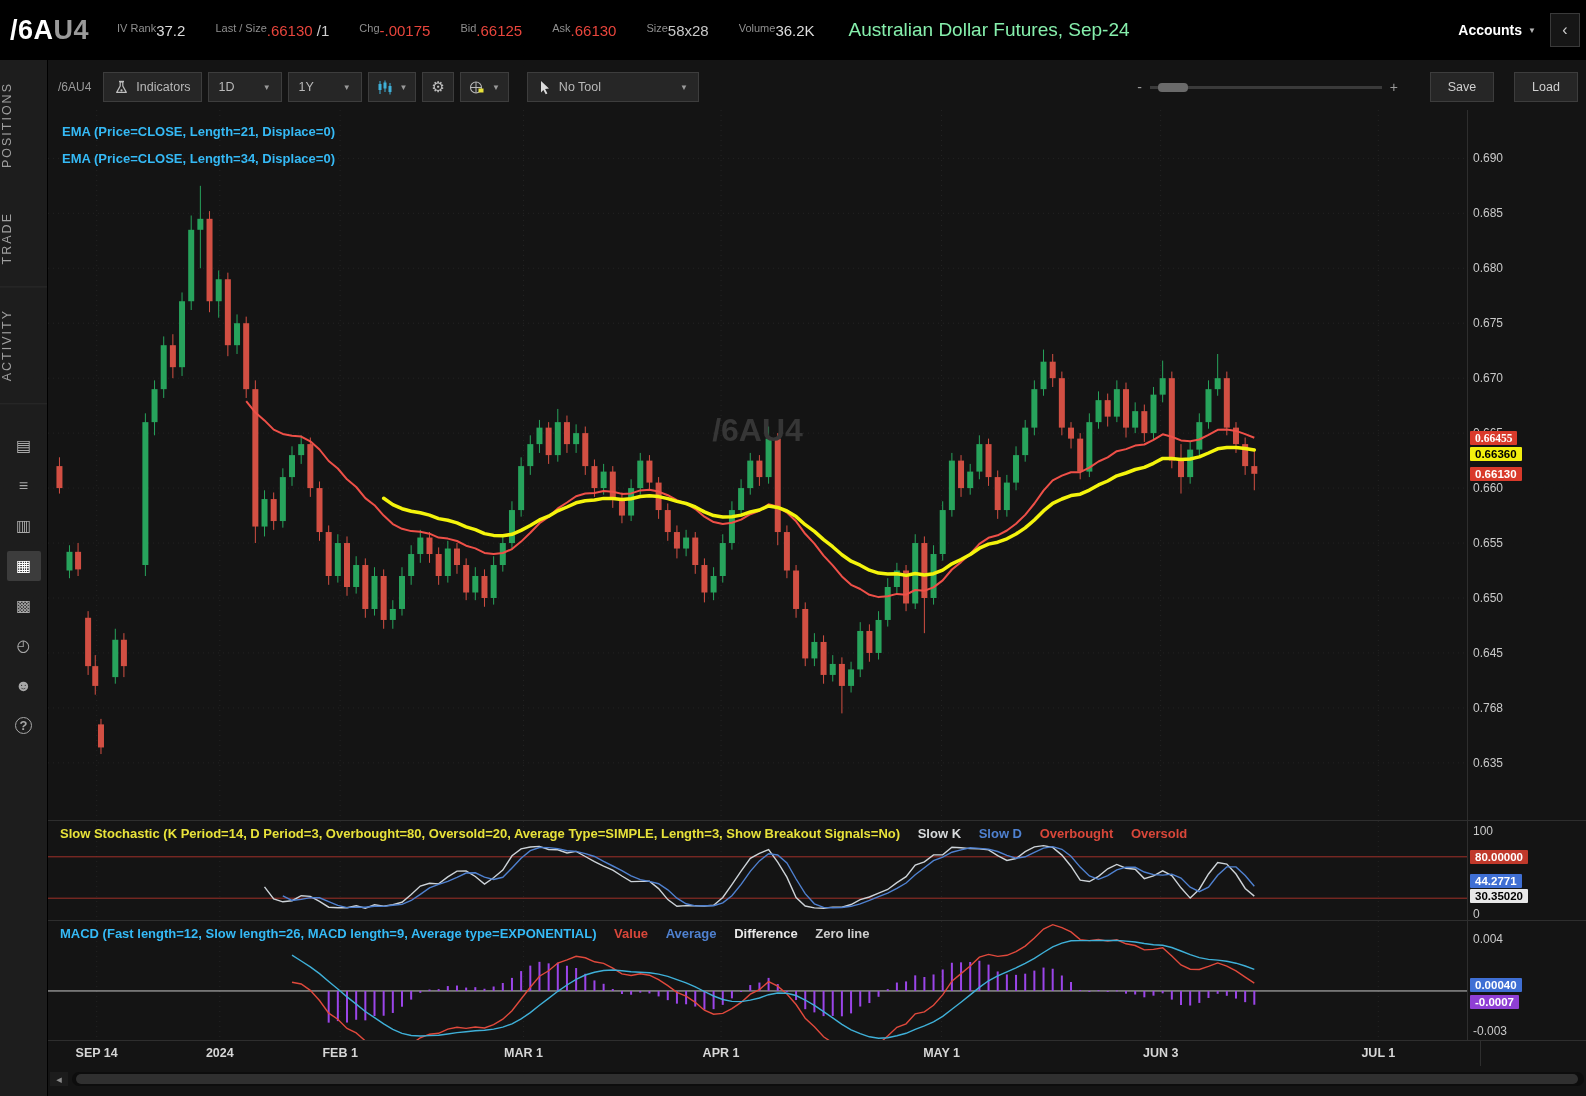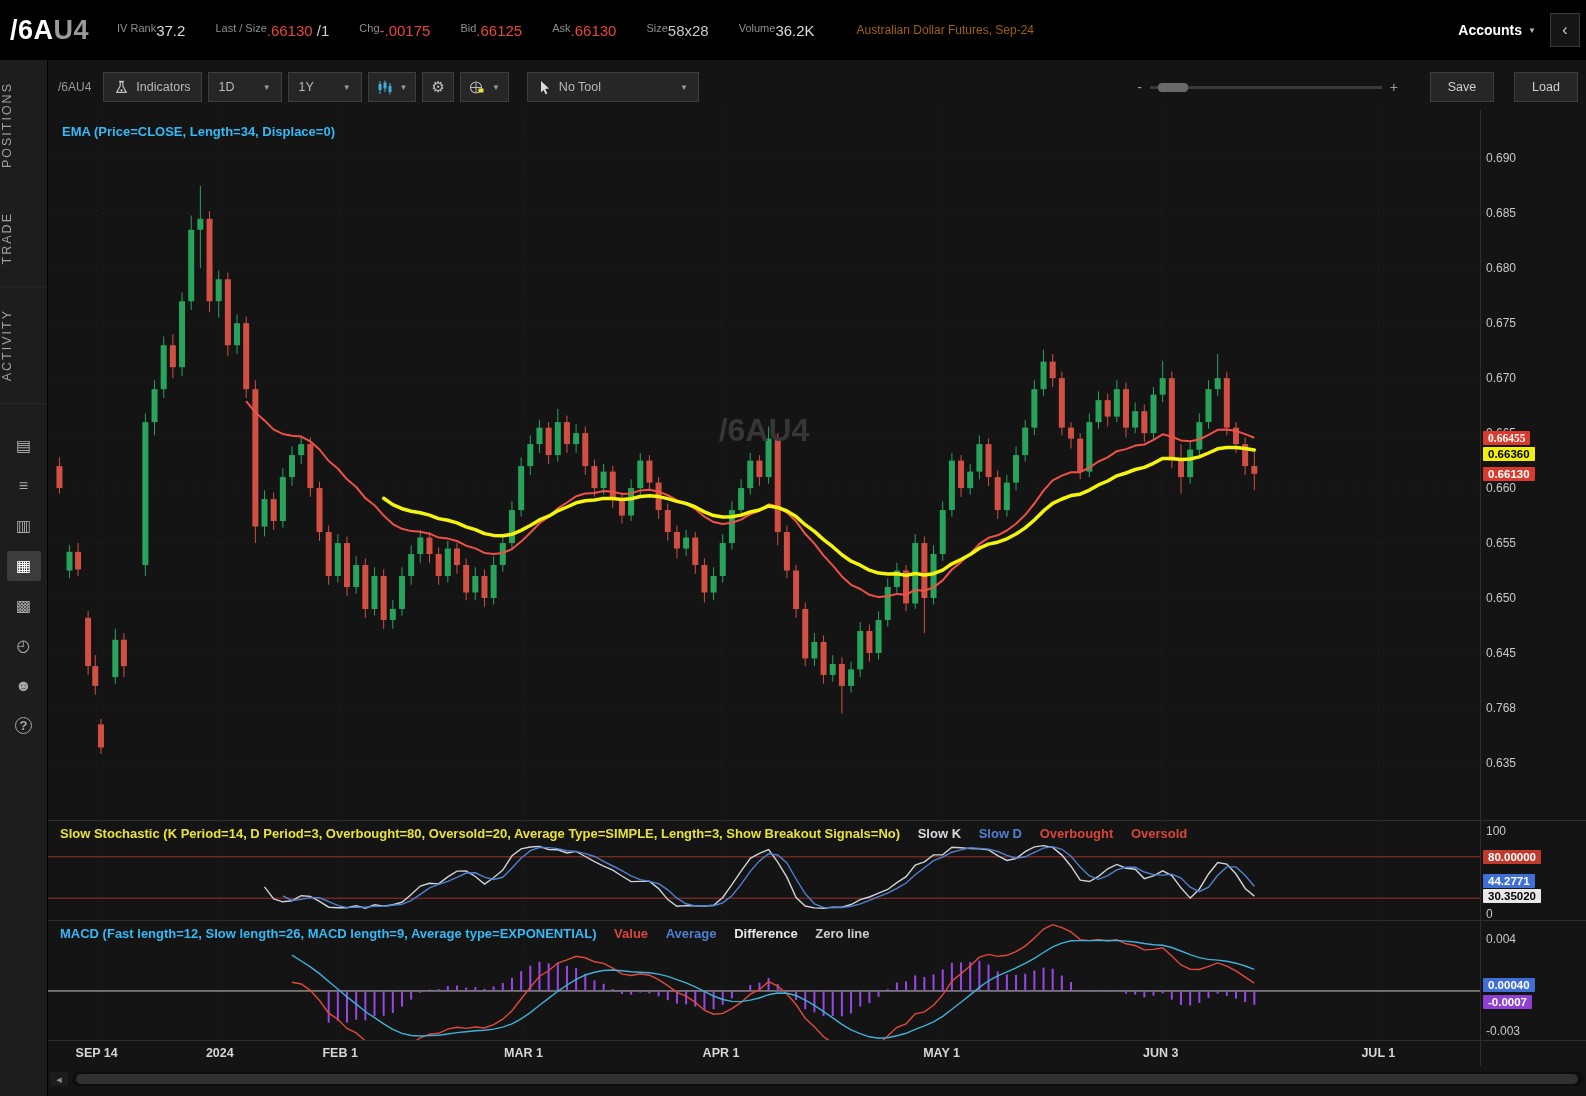--- a/index.html
+++ b/index.html
@@ -7,21 +7,21 @@
   *{box-sizing:border-box;}
 
   
   .top-bar{height:60px;background:#000;display:flex;align-items:center;padding:0 6px 0 10px;color:#ddd;}
   .symbol{font-size:27px;font-weight:bold;letter-spacing:.5px;margin-right:28px;white-space:nowrap;}
   .symbol .main{color:#fff;} .symbol .suffix{color:#9a9a9a;}
   .hfield{display:flex;flex-direction:row;margin-right:30px;white-space:nowrap;}
   .hfield .lbl{font-size:11px;color:#8f8f8f;margin-bottom:3px;}
   .hfield .val{font-size:15px;color:#dcdcdc;}
   .hfield .sfx{color:#cfcfcf;}
-  .inst-title{font-size:12px;color:#a16207;margin-left:12px;white-space:nowrap;}
+  .inst-title{font-size:19px;color:#86efac;margin-left:4px;white-space:nowrap;}
   .hspacer{flex:1;}
   .accounts{display:flex;align-items:center;color:#fff;font-size:14px;font-weight:bold;margin-right:14px;cursor:pointer;}
   .accounts .chev{font-size:8px;color:#b5b5b5;margin-left:6px;}
   .collapse-btn{width:30px;height:34px;border:1px solid #3a3a3a;background:#161616;color:#cccccc;
     display:flex;align-items:center;justify-content:center;font-size:16px;cursor:pointer;}
 
   
   .app-row{display:flex;height:1036px;}
   .sidebar{width:48px;background:#1d1d1d;border-right:1px solid #000;display:flex;flex-direction:column;align-items:center;}
   .side-tab{writing-mode:vertical-rl;transform:rotate(180deg);color:#9f9f9f;font-size:12.5px;letter-spacing:2px;
@@ -47,21 +47,21 @@
   .tb-gear{font-size:15px;color:#c0c0c0;}
   .tool-dd{min-width:172px;}
   .zoom-wrap{display:flex;align-items:center;gap:8px;margin-left:auto;margin-right:26px;color:#9a9a9a;font-size:14px;}
   .zoom-track{width:232px;height:3px;background:#3a3a3a;position:relative;cursor:pointer;}
   .zoom-thumb{position:absolute;left:8px;top:-3px;width:30px;height:9px;border-radius:4px;background:#6a6a6a;}
   .tb-save{margin-right:14px;} .tb-save,.tb-load{min-width:64px;justify-content:center;color:#cfcfcf;}
 
   
   .pane{display:flex;position:relative;min-height:0;}
   .pane .plot{flex:1;position:relative;overflow:hidden;}
-  .pane .axis{width:106px;position:relative;border-left:1px solid #2e2e2e;color:#c9c9c9;font-size:12px;}
+  .pane .axis{width:119px;position:relative;border-left:1px solid #2e2e2e;color:#c9c9c9;font-size:12px;}
   .price-pane{flex:1;}
   .stoch-pane{height:100px;border-top:1px solid #2e2e2e;}
   .macd-pane{height:120px;border-top:1px solid #2e2e2e;}
   .axis-tick{position:absolute;left:5px;transform:translateY(-50%);white-space:nowrap;}
   .axis-bubble{position:absolute;left:2px;transform:translateY(-50%);font-size:11.5px;font-weight:bold;
     padding:1px 5px;border-radius:1px;white-space:nowrap;}
   .pane-label{position:absolute;top:5px;left:12px;z-index:5;font-size:13px;font-weight:bold;white-space:nowrap;}
   .pane-label .leg{margin-left:14px;}
   .ema-labels{position:absolute;top:8px;left:14px;z-index:5;color:#35baf6;font-size:13px;font-weight:bold;line-height:27px;}
   .watermark{position:absolute;left:50%;top:45%;transform:translate(-50%,-50%);color:#363636;
@@ -499,20 +499,21 @@
             <line x1="1187.9872" y1="312.13622291021653" x2="1187.9872" y2="342.9102167182663" stroke="#d24f43" stroke-width="1"></line>
             <rect x="1184.9872" y="317.63157894736884" width="6" height="16.48606811145453" fill="#d24f43"></rect>
             <line x1="1197.152" y1="327.52321981424205" x2="1197.152" y2="364.89164086687316" stroke="#d24f43" stroke-width="1"></line>
             <rect x="1194.152" y="334.11764705882337" width="6" height="21.981424148606834" fill="#d24f43"></rect>
             <line x1="1206.3168" y1="338.51393188854547" x2="1206.3168" y2="380.2786377708975" stroke="#d24f43" stroke-width="1"></line>
             <rect x="1203.3168" y="356.0990712074302" width="6" height="7.693498452012761" fill="#d24f43"></rect>
             <path d="M198.2 291.2L207.4 302.6L216.5 310.4L225.7 319.6L234.8 323.9L244.0 325.8L253.2 326.6L262.3 331.3L271.5 339.5L280.7 351.0L289.8 358.5L299.0 369.3L308.2 377.0L317.3 388.1L326.5 395.2L335.7 405.6L344.8 414.1L354.0 418.8L363.2 421.1L372.3 421.7L381.5 423.7L390.6 427.6L399.8 428.6L409.0 431.0L418.1 435.7L427.3 438.4L436.5 442.9L445.6 444.0L454.8 443.0L464.0 439.1L473.1 431.6L482.3 422.7L491.5 413.2L500.6 407.0L509.8 398.4L519.0 392.5L528.1 386.2L537.3 383.5L546.5 383.0L555.6 381.0L564.8 381.8L573.9 383.9L583.1 383.4L592.3 380.4L601.4 379.7L610.6 381.6L619.8 385.2L628.9 390.1L638.1 393.5L647.3 399.1L656.4 406.7L665.6 412.1L674.8 414.0L683.9 412.7L693.1 409.6L702.3 404.2L711.4 400.8L720.6 394.3L729.7 396.8L738.9 402.6L748.1 411.3L757.2 423.8L766.4 433.6L775.6 445.6L784.7 455.4L793.9 466.4L803.1 474.8L812.2 479.0L821.4 484.8L830.6 487.1L839.7 486.2L848.9 483.9L858.1 484.7L867.2 480.0L876.4 480.8L885.5 477.4L894.7 470.4L903.9 459.5L913.0 452.1L922.2 443.9L931.4 433.9L940.5 427.8L949.7 425.3L958.9 420.5L968.0 413.7L977.2 404.9L986.4 393.5L995.5 380.6L1004.7 370.4L1013.9 365.6L1023.0 362.2L1032.2 362.2L1041.4 357.6L1050.5 351.5L1059.7 347.4L1068.8 341.2L1078.0 339.1L1087.2 335.6L1096.3 334.5L1105.5 329.9L1114.7 324.3L1123.8 326.7L1133.0 330.4L1142.2 331.2L1151.3 329.5L1160.5 324.9L1169.7 319.8L1178.8 319.6L1188.0 320.9L1197.2 324.1L1206.3 327.7" stroke="#ef5048" stroke-width="2" fill="none" stroke-linejoin="round"></path>
             <path d="M335.7 388.3L344.8 394.6L354.0 398.7L363.2 401.3L372.3 402.8L381.5 405.1L390.6 408.6L399.8 410.3L409.0 412.9L418.1 416.8L427.3 419.7L436.5 423.6L445.6 425.4L454.8 425.8L464.0 424.3L473.1 420.4L482.3 415.5L491.5 409.9L500.6 406.2L509.8 400.8L519.0 397.0L528.1 392.8L537.3 390.7L546.5 390.0L555.6 388.4L564.8 388.4L573.9 389.4L583.1 388.7L592.3 386.5L601.4 385.8L610.6 386.6L619.8 388.6L628.9 391.4L638.1 393.5L647.3 397.0L656.4 401.9L665.6 405.6L674.8 407.1L683.9 406.7L693.1 405.1L702.3 402.0L711.4 400.0L720.6 395.9L729.7 397.4L738.9 401.0L748.1 406.6L757.2 414.7L766.4 421.4L775.6 429.6L784.7 436.7L793.9 444.7L803.1 451.2L812.2 455.2L821.4 460.2L830.6 463.1L839.7 463.9L848.9 463.7L858.1 465.4L867.2 463.5L876.4 464.9L885.5 463.7L894.7 460.1L903.9 453.8L913.0 449.5L922.2 444.5L931.4 438.2L940.5 434.1L949.7 432.2L958.9 428.8L968.0 424.0L977.2 417.9L986.4 410.0L995.5 400.9L1004.7 393.3L1013.9 389.0L1023.0 385.6L1032.2 384.2L1041.4 380.1L1050.5 374.9L1059.7 371.0L1068.8 365.8L1078.0 363.0L1087.2 359.5L1096.3 357.4L1105.5 353.3L1114.7 348.4L1123.8 348.5L1133.0 349.6L1142.2 349.0L1151.3 346.9L1160.5 343.0L1169.7 338.8L1178.8 337.6L1188.0 337.4L1197.2 338.4L1206.3 339.9" stroke="#f4f40c" stroke-width="3.5" fill="none" stroke-linecap="round" stroke-linejoin="round"></path>
           </svg>
         <div class="ema-labels">
+          <div>EMA (Price=CLOSE, Length=21, Displace=0)</div>
           <div>EMA (Price=CLOSE, Length=34, Displace=0)</div>
         </div>
         <div class="watermark">/6AU4</div>
       </div>
       <div class="axis" id="price-axis">
           <div class="axis-tick" style="top: 48.3591px;">0.690</div>
           <div class="axis-tick" style="top: 103.313px;">0.685</div>
           <div class="axis-tick" style="top: 158.266px;">0.680</div>
           <div class="axis-tick" style="top: 213.22px;">0.675</div>
           <div class="axis-tick" style="top: 268.173px;">0.670</div>

